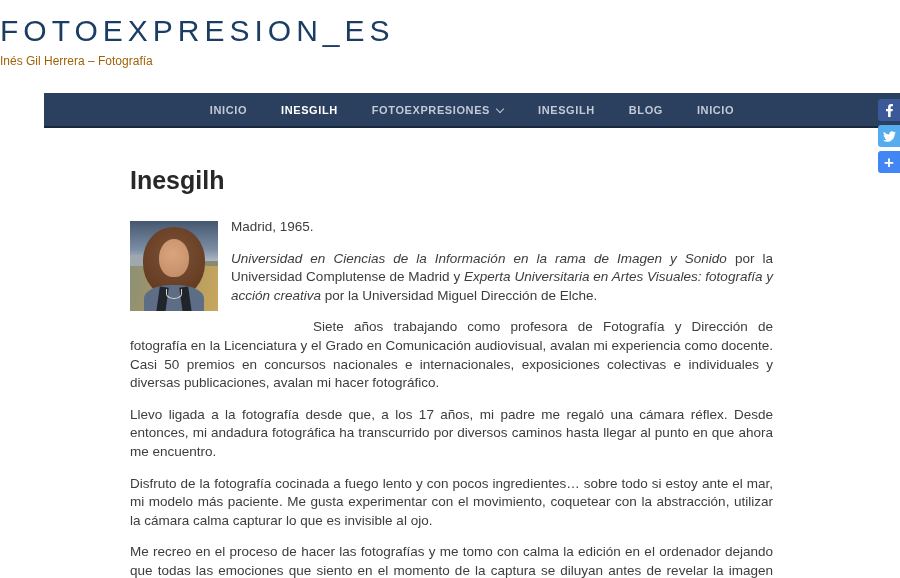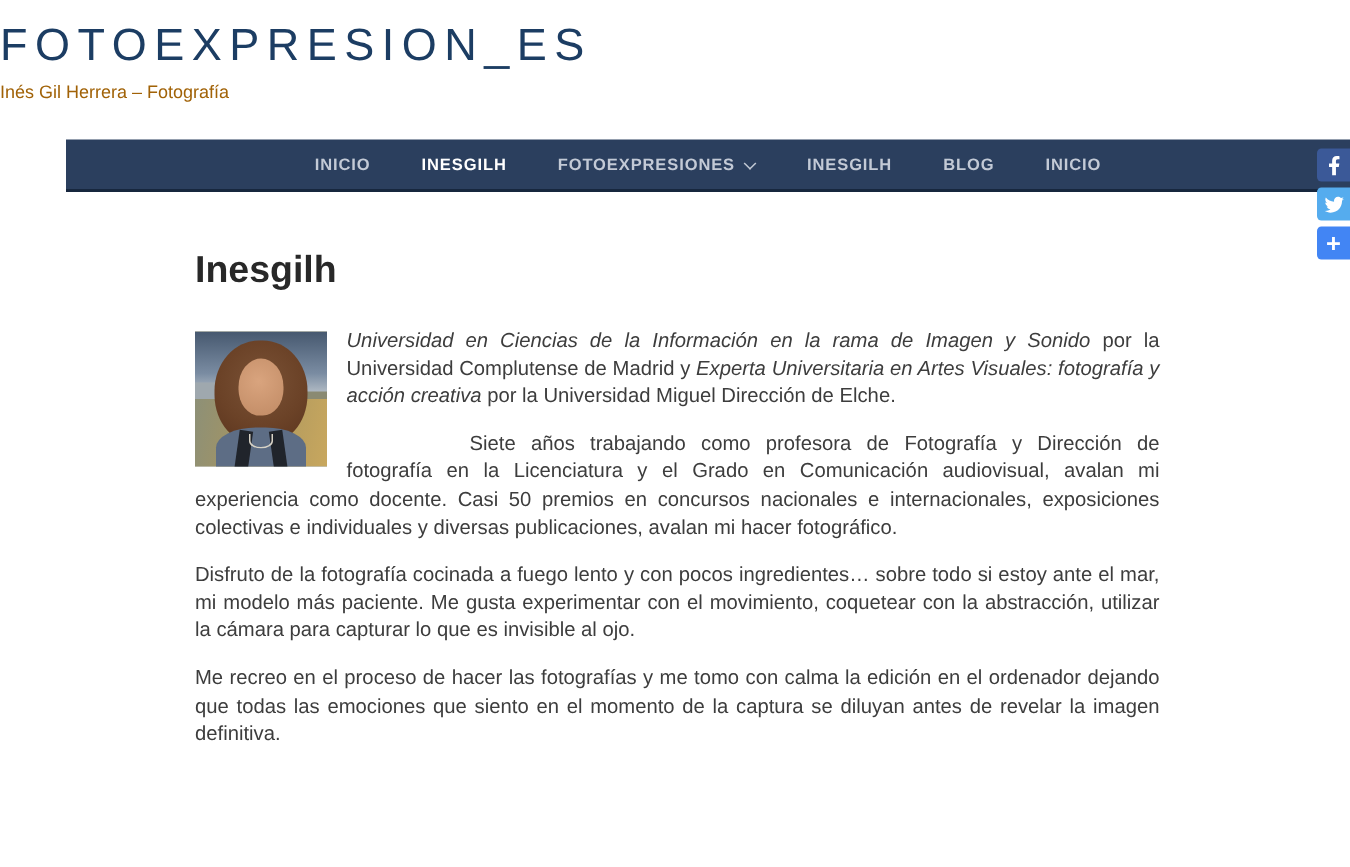--- a/index.html
+++ b/index.html
@@ -118,20 +118,22 @@
     <div class="sea"></div>
     <div class="land"></div>
     <div class="hair"></div>
     <div class="face"></div>
     <div class="torso"></div>
     <div class="strap-l"></div>
     <div class="strap-r"></div>
     <div class="necklace"></div>
   </div>
 
+  <p>Madrid, 1965.</p>
 
   <p><em>Universidad en Ciencias de la Información en la rama de Imagen y  Sonido</em><span> por la Universidad Complutense de Madrid y </span><em>Experta Universitaria en Artes Visuales: fotografía y acción creativa</em><span> por la Universidad Miguel Dirección de Elche.</span></p>
 
   <p class="indented">Siete años trabajando como profesora de Fotografía y Dirección de fotografía en la Licenciatura y el Grado en Comunicación audiovisual, avalan mi experiencia como docente. Casi 50 premios en concursos nacionales e internacionales, exposiciones colectivas e individuales y diversas publicaciones, avalan mi hacer fotográfico.</p>
-  <p>Disfruto de la fotografía cocinada a fuego lento y con pocos ingredientes… sobre todo si estoy ante el mar, mi modelo más paciente. Me gusta experimentar con el movimiento, coquetear con la abstracción, utilizar la cámara para capturar lo que es invisible al ojo.</p>
+  <p>Llevo ligada a la fotografía desde que, a los 17 años, mi padre me regaló una cámara réflex. Desde entonces, mi andadura fotográfica ha transcurrido por diversos caminos hasta llegar al punto en que ahora me encuentro.</p>
+  <p>Disfruto de la fotografía cocinada a fuego lento y con pocos ingredientes… sobre todo si estoy ante el mar, mi modelo más paciente. Me gusta experimentar con el movimiento, coquetear con la abstracción, utilizar la cámara calma capturar lo que es invisible al ojo.</p>
   <p>Me recreo en el proceso de hacer las fotografías y me tomo con calma la edición en el ordenador dejando que todas las emociones que siento en el momento de la captura se diluyan antes de revelar la imagen definitiva.</p>
 
 </main>
 
 </body></html>

